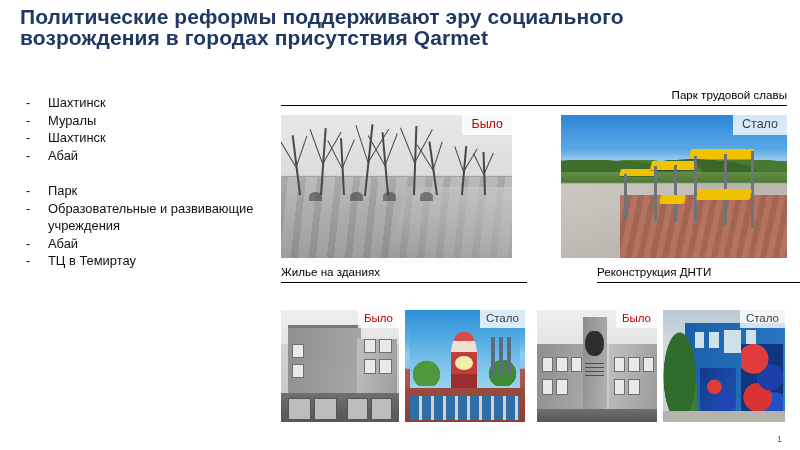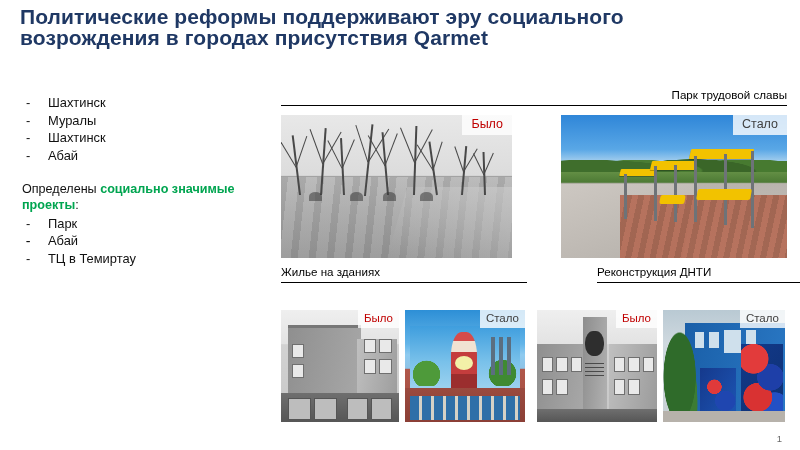--- a/index.html
+++ b/index.html
@@ -173,27 +173,24 @@
 
   <ul class="bullets">
     <li><span class="dash">-</span><span>Шахтинск</span></li>
     <li><span class="dash">-</span><span>Муралы</span></li>
     <li><span class="dash">-</span><span>Шахтинск</span></li>
     <li><span class="dash">-</span><span>Абай</span></li>
   </ul>
 
   <div class="gap"></div>
 
-  <div class="para">
-    <span>Определены </span><span class="hl">социально значимые проекты</span><span>:</span>
-  </div>
 
   <ul class="bullets">
     <li><span class="dash">-</span><span>Парк</span></li>
-    <li><span class="dash">-</span></li>
+    <li><span class="dash">-</span><span>Образовательные и развивающие учреждения</span></li>
     <li><span class="dash">-</span><span>Абай</span></li>
     <li><span class="dash">-</span><span>ТЦ в Темиртау</span></li>
   </ul>
 </div>
 
 <div class="sec-head" id="sec-park">Парк трудовой славы</div>
 <div class="sec-head" id="sec-murals">Жилье на зданиях</div>
 <div class="sec-head" id="sec-dnti">Реконструкция ДНТИ</div>
 
 <div class="photo" id="ph-park-before">

